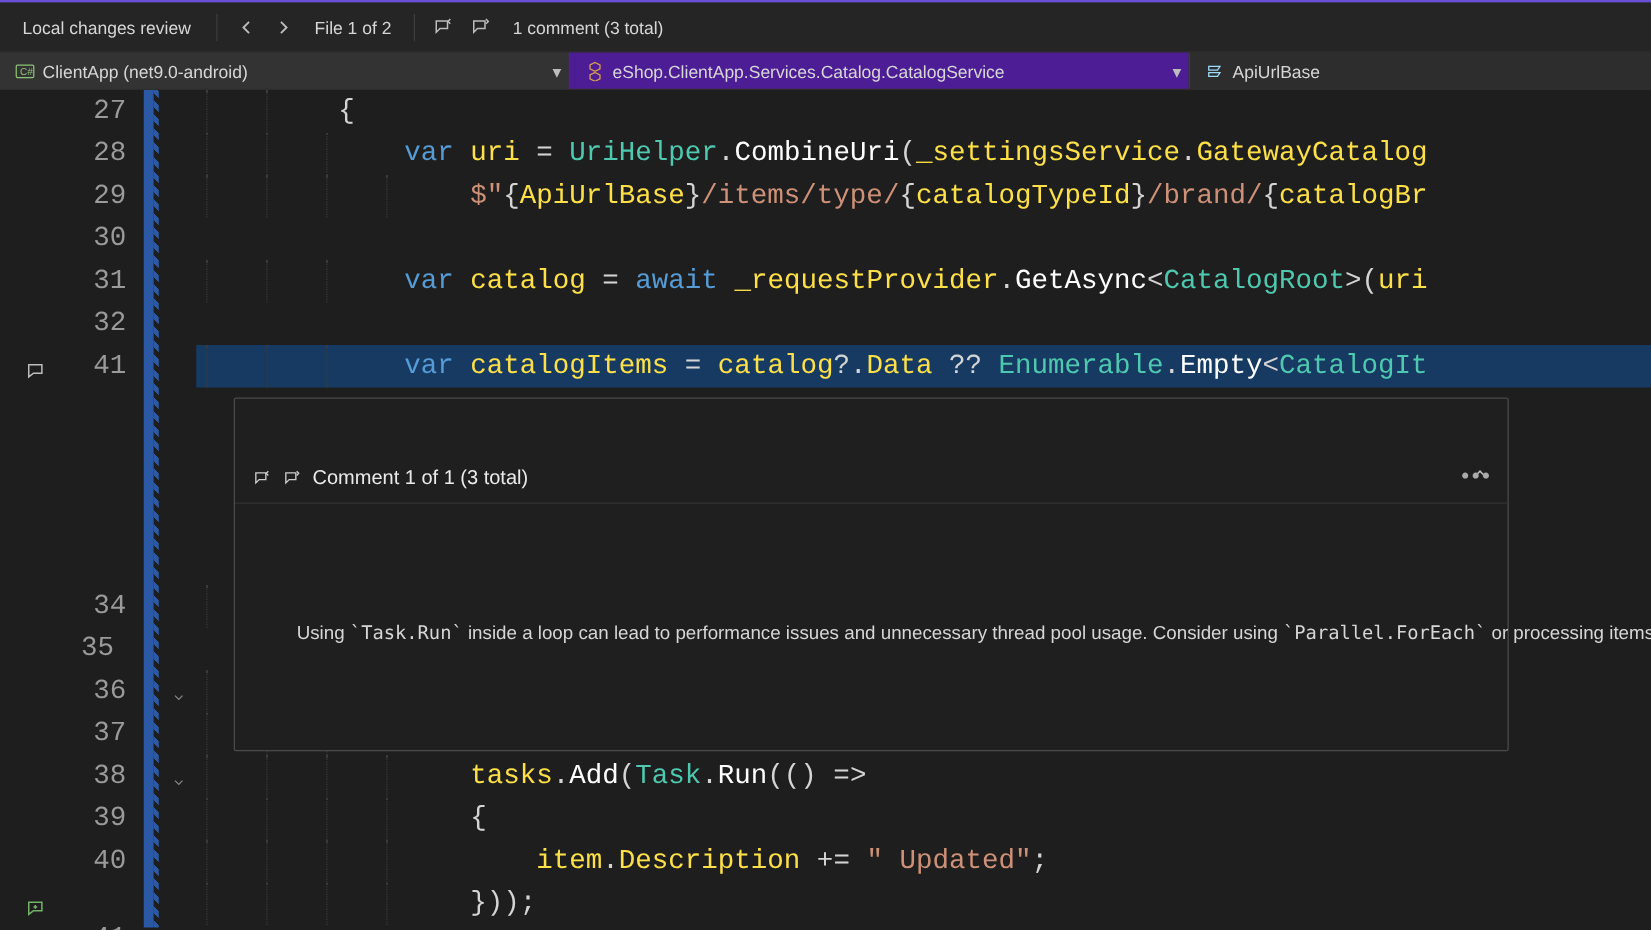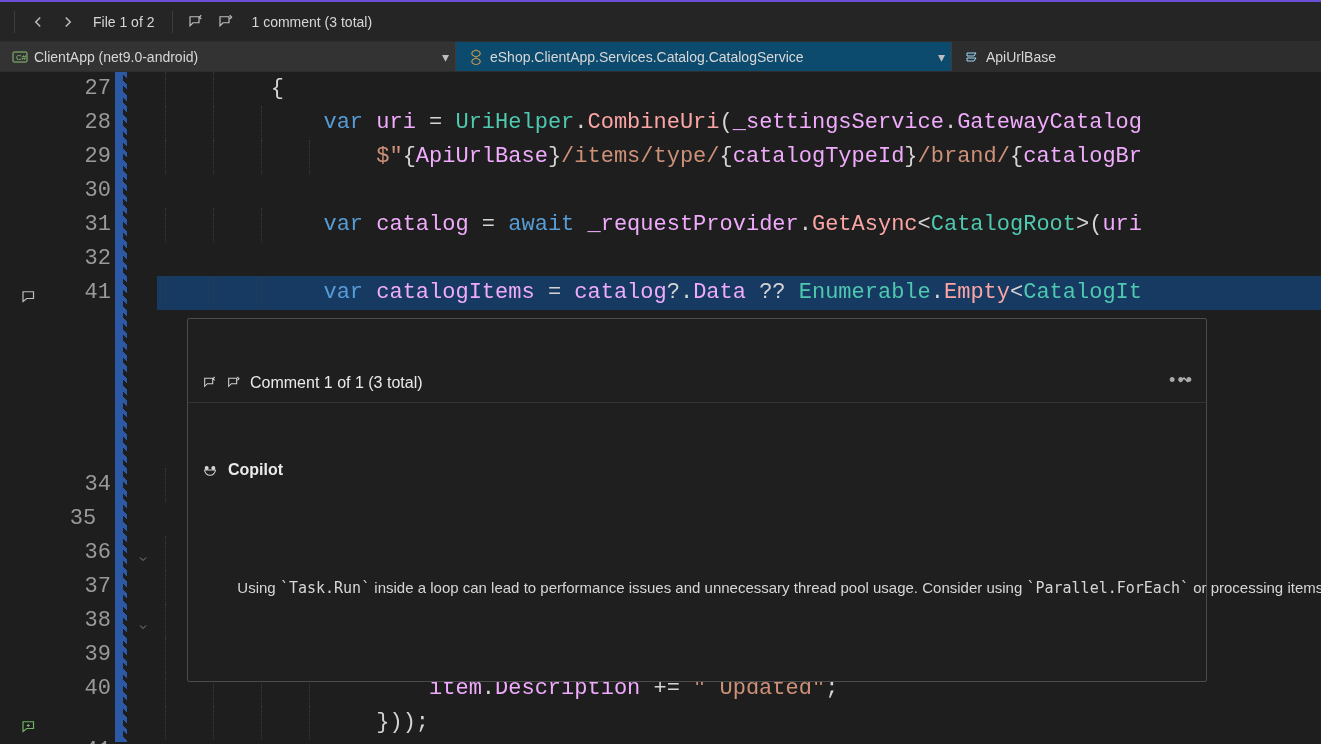--- a/index.html
+++ b/index.html
@@ -50,21 +50,21 @@
     display: flex;
     align-items: center;
     gap: 6px;
     padding: 0 12px;
     color: #d7d7d7;
     cursor: pointer;
     font-size: 14px;
     position: relative;
   }
   .bcseg.first { flex: 0 0 455px; padding-right: 28px; background:#333333;}
-  .bcseg.second { flex: 1; background:#0c4a6e; border-left:1px solid #3d3d3d; }
+  .bcseg.second { flex: 1; background:#4c1d95; border-left:1px solid #3d3d3d; }
   .bcseg.third { flex: 0 0 370px; background:#2d2d2d; border-left:1px solid #3d3d3d; }
   .bcseg .drop {
     position: absolute; right: 6px; top: 50%; transform: translateY(-50%);
     color: #bdbdbd;
   }
   .glyph-box {
     width: 16px; height: 16px;
     display: inline-flex; align-items:center; justify-content:center;
   }
   .glyph-box svg { width: 16px; height: 16px; }
@@ -85,21 +85,21 @@
   }
   .margin-col .mark {
     position: absolute; left: 20px;
     color: #bdbdbd;
   }
   .margin-col .mark svg { width: 18px; height: 18px; }
   .linenum-col {
     flex: 0 0 60px;
     color: #9a9a9a;
     text-align: right;
-    padding-right: 4px;
+    padding-right: 14px;
     background: #1e1e1e;
   }
   .marker-col {
     flex: 0 0 20px;
     position: relative;
     background: #1e1e1e;
   }
   .marker-col .strip {
     position: absolute;
     left: 0; top: 0; bottom: 0; width: 8px;
@@ -130,22 +130,22 @@
     position: relative;
     padding-left: 8px;
   }
   .code-line.hl {
     background: #173a63;
   }
   
   .k  { color: #569cd6; }
   .t  { color: #4ec9b0; text-align: right; }
   .s  { color: #ce9178; }
-  .m  { color: #fca5a5; }
-  .v  { color: #f0abfc; }
+  .m  { color: #ffffff; }
+  .v  { color: #fde047; }
   .p  { color: #d4d4d4; }
   .kw2 { color: #c586c0; }
 
   
   .popover {
     position: absolute;
     left: 30px;
     top: 246px;
     width: 1020px;
     background: #1f1f1f;
@@ -185,20 +185,21 @@
     position: absolute; right: 12px; top: 50px;
     color: #aaa; cursor: pointer; font-size: 18px; letter-spacing: 2px;
   }
   
   .ic { color: #cfcfcf; }
 </style>
 </head>
 <body>
 
 <div class="toolbar">
+  <div class="kw">Local changes review</div>
   <div class="sep"></div>
   <div class="navbtn">
     <svg viewBox="0 0 24 24" fill="none" stroke="currentColor" stroke-width="2">
         <path d="M15 6l-6 6 6 6"></path>
       </svg>
   </div>
   <div class="navbtn">
     <svg viewBox="0 0 24 24" fill="none" stroke="currentColor" stroke-width="2">
         <path d="M9 6l6 6-6 6"></path>
       </svg>
@@ -325,32 +326,20 @@
               <path d="M17 3l2.5 2.5L17 8"></path>
             </svg>
         </span>
         <span class="title">Comment 1 of 1 (3 total)</span>
         <span class="chev">
           <svg width="16" height="16" viewBox="0 0 24 24" fill="none" stroke="currentColor" stroke-width="2">
               <path d="M6 15l6-6 6 6"></path>
             </svg>
         </span>
       </div>
-      <div class="pauthor">
-        <span class="glyph-box">
-          <svg viewBox="0 0 24 24" fill="#d7d7d7">
-              <circle cx="7" cy="9" r="3"></circle>
-              <circle cx="17" cy="9" r="3"></circle>
-              <path d="M4 12c0 5 4 8 8 8s8-3 8-8H4z" fill="none" stroke="#d7d7d7" stroke-width="1.6"></path>
-              <circle cx="9" cy="15" r="1" fill="#1f1f1f"></circle>
-              <circle cx="15" cy="15" r="1" fill="#1f1f1f"></circle>
-            </svg>
-        </span>
-        <span>Copilot</span>
-      </div>
       <div class="ellipsis">•••</div>
       <div class="pbody">
         <span>Using </span><code>`Task.Run`</code><span> inside a loop can lead to performance issues and unnecessary thread pool usage. Consider using </span><code>`Parallel.ForEach`</code><span> or processing items sequentially if the operation is not CPU-bound.</span>
       </div>
     </div>
 
   <div class="code-line" style="position: absolute; left: 0px; right: 0px; top: 0px;"><span style="white-space: pre;">        </span><span style="position: absolute; left: 8px; top: 0px; bottom: 0px; border-left: 1px dotted rgb(58, 58, 58);"></span><span style="position: absolute; left: 56px; top: 0px; bottom: 0px; border-left: 1px dotted rgb(58, 58, 58);"></span><span class="p">{</span></div><div class="code-line" style="position: absolute; left: 0px; right: 0px; top: 34px;"><span style="white-space: pre;">            </span><span style="position: absolute; left: 8px; top: 0px; bottom: 0px; border-left: 1px dotted rgb(58, 58, 58);"></span><span style="position: absolute; left: 56px; top: 0px; bottom: 0px; border-left: 1px dotted rgb(58, 58, 58);"></span><span style="position: absolute; left: 104px; top: 0px; bottom: 0px; border-left: 1px dotted rgb(58, 58, 58);"></span><span class="k">var </span><span class="v">uri</span><span class="p"> = </span><span class="t">UriHelper</span><span class="p">.</span><span class="m">CombineUri</span><span class="p">(</span><span class="v">_settingsService</span><span class="p">.</span><span class="v">GatewayCatalog</span></div><div class="code-line" style="position: absolute; left: 0px; right: 0px; top: 68px;"><span style="white-space: pre;">                </span><span style="position: absolute; left: 8px; top: 0px; bottom: 0px; border-left: 1px dotted rgb(58, 58, 58);"></span><span style="position: absolute; left: 56px; top: 0px; bottom: 0px; border-left: 1px dotted rgb(58, 58, 58);"></span><span style="position: absolute; left: 104px; top: 0px; bottom: 0px; border-left: 1px dotted rgb(58, 58, 58);"></span><span style="position: absolute; left: 152px; top: 0px; bottom: 0px; border-left: 1px dotted rgb(58, 58, 58);"></span><span class="s">$"</span><span class="p">{</span><span class="v">ApiUrlBase</span><span class="p">}</span><span class="s">/items/type/</span><span class="p">{</span><span class="v">catalogTypeId</span><span class="p">}</span><span class="s">/brand/</span><span class="p">{</span><span class="v">catalogBr</span></div><div class="code-line" style="position: absolute; left: 0px; right: 0px; top: 102px;"><span style="white-space: pre;"></span></div><div class="code-line" style="position: absolute; left: 0px; right: 0px; top: 136px;"><span style="white-space: pre;">            </span><span style="position: absolute; left: 8px; top: 0px; bottom: 0px; border-left: 1px dotted rgb(58, 58, 58);"></span><span style="position: absolute; left: 56px; top: 0px; bottom: 0px; border-left: 1px dotted rgb(58, 58, 58);"></span><span style="position: absolute; left: 104px; top: 0px; bottom: 0px; border-left: 1px dotted rgb(58, 58, 58);"></span><span class="k">var </span><span class="v">catalog</span><span class="p"> = </span><span class="k">await </span><span class="v">_requestProvider</span><span class="p">.</span><span class="m">GetAsync</span><span class="p">&lt;</span><span class="t">CatalogRoot</span><span class="p">&gt;(</span><span class="v">uri</span></div><div class="code-line" style="position: absolute; left: 0px; right: 0px; top: 170px;"><span style="white-space: pre;"></span></div><div class="code-line hl" style="position: absolute; left: 0px; right: 0px; top: 204px;"><span style="white-space: pre;">            </span><span style="position: absolute; left: 8px; top: 0px; bottom: 0px; border-left: 1px dotted rgb(58, 58, 58);"></span><span style="position: absolute; left: 56px; top: 0px; bottom: 0px; border-left: 1px dotted rgb(58, 58, 58);"></span><span style="position: absolute; left: 104px; top: 0px; bottom: 0px; border-left: 1px dotted rgb(58, 58, 58);"></span><span class="k">var </span><span class="v">catalogItems</span><span class="p"> = </span><span class="v">catalog</span><span class="p">?.</span><span class="v">Data</span><span class="p"> ?? </span><span class="t">Enumerable</span><span class="p">.</span><span class="m">Empty</span><span class="p">&lt;</span><span class="t">CatalogIt</span></div><div class="code-line" style="position: absolute; left: 0px; right: 0px; top: 396px;"><span style="white-space: pre;">            </span><span style="position: absolute; left: 8px; top: 0px; bottom: 0px; border-left: 1px dotted rgb(58, 58, 58);"></span><span style="position: absolute; left: 56px; top: 0px; bottom: 0px; border-left: 1px dotted rgb(58, 58, 58);"></span><span style="position: absolute; left: 104px; top: 0px; bottom: 0px; border-left: 1px dotted rgb(58, 58, 58);"></span><span class="k">var </span><span class="v">tasks</span><span class="p"> = </span><span class="k">new </span><span class="t">List</span><span class="p">&lt;</span><span class="t">Task</span><span class="p">&gt;();</span></div><div class="code-line" style="position: absolute; left: 0px; right: 0px; top: 430px;"><span style="white-space: pre;"></span></div><div class="code-line" style="position: absolute; left: 0px; right: 0px; top: 464px;"><span style="white-space: pre;">            </span><span style="position: absolute; left: 8px; top: 0px; bottom: 0px; border-left: 1px dotted rgb(58, 58, 58);"></span><span style="position: absolute; left: 56px; top: 0px; bottom: 0px; border-left: 1px dotted rgb(58, 58, 58);"></span><span style="position: absolute; left: 104px; top: 0px; bottom: 0px; border-left: 1px dotted rgb(58, 58, 58);"></span><span class="kw2">foreach </span><span class="p">(</span><span class="k">var </span><span class="v">item</span><span class="p"> </span><span class="kw2">in</span><span class="p"> </span><span class="v">catalogItems</span><span class="p">)</span></div><div class="code-line" style="position: absolute; left: 0px; right: 0px; top: 498px;"><span style="white-space: pre;">            </span><span style="position: absolute; left: 8px; top: 0px; bottom: 0px; border-left: 1px dotted rgb(58, 58, 58);"></span><span style="position: absolute; left: 56px; top: 0px; bottom: 0px; border-left: 1px dotted rgb(58, 58, 58);"></span><span style="position: absolute; left: 104px; top: 0px; bottom: 0px; border-left: 1px dotted rgb(58, 58, 58);"></span><span class="p">{</span></div><div class="code-line" style="position: absolute; left: 0px; right: 0px; top: 532px;"><span style="white-space: pre;">                </span><span style="position: absolute; left: 8px; top: 0px; bottom: 0px; border-left: 1px dotted rgb(58, 58, 58);"></span><span style="position: absolute; left: 56px; top: 0px; bottom: 0px; border-left: 1px dotted rgb(58, 58, 58);"></span><span style="position: absolute; left: 104px; top: 0px; bottom: 0px; border-left: 1px dotted rgb(58, 58, 58);"></span><span style="position: absolute; left: 152px; top: 0px; bottom: 0px; border-left: 1px dotted rgb(58, 58, 58);"></span><span class="v">tasks</span><span class="p">.</span><span class="m">Add</span><span class="p">(</span><span class="t">Task</span><span class="p">.</span><span class="m">Run</span><span class="p">(() =&gt;</span></div><div class="code-line" style="position: absolute; left: 0px; right: 0px; top: 566px;"><span style="white-space: pre;">                </span><span style="position: absolute; left: 8px; top: 0px; bottom: 0px; border-left: 1px dotted rgb(58, 58, 58);"></span><span style="position: absolute; left: 56px; top: 0px; bottom: 0px; border-left: 1px dotted rgb(58, 58, 58);"></span><span style="position: absolute; left: 104px; top: 0px; bottom: 0px; border-left: 1px dotted rgb(58, 58, 58);"></span><span style="position: absolute; left: 152px; top: 0px; bottom: 0px; border-left: 1px dotted rgb(58, 58, 58);"></span><span class="p">{</span></div><div class="code-line" style="position: absolute; left: 0px; right: 0px; top: 600px;"><span style="white-space: pre;">                    </span><span style="position: absolute; left: 8px; top: 0px; bottom: 0px; border-left: 1px dotted rgb(58, 58, 58);"></span><span style="position: absolute; left: 56px; top: 0px; bottom: 0px; border-left: 1px dotted rgb(58, 58, 58);"></span><span style="position: absolute; left: 104px; top: 0px; bottom: 0px; border-left: 1px dotted rgb(58, 58, 58);"></span><span style="position: absolute; left: 152px; top: 0px; bottom: 0px; border-left: 1px dotted rgb(58, 58, 58);"></span><span class="v">item</span><span class="p">.</span><span class="v">Description</span><span class="p"> += </span><span class="s">" Updated"</span><span class="p">;</span></div><div class="code-line" style="position: absolute; left: 0px; right: 0px; top: 634px;"><span style="white-space: pre;">                </span><span style="position: absolute; left: 8px; top: 0px; bottom: 0px; border-left: 1px dotted rgb(58, 58, 58);"></span><span style="position: absolute; left: 56px; top: 0px; bottom: 0px; border-left: 1px dotted rgb(58, 58, 58);"></span><span style="position: absolute; left: 104px; top: 0px; bottom: 0px; border-left: 1px dotted rgb(58, 58, 58);"></span><span style="position: absolute; left: 152px; top: 0px; bottom: 0px; border-left: 1px dotted rgb(58, 58, 58);"></span><span class="p">}));</span></div></div>
 </div>
 
 </body></html>

